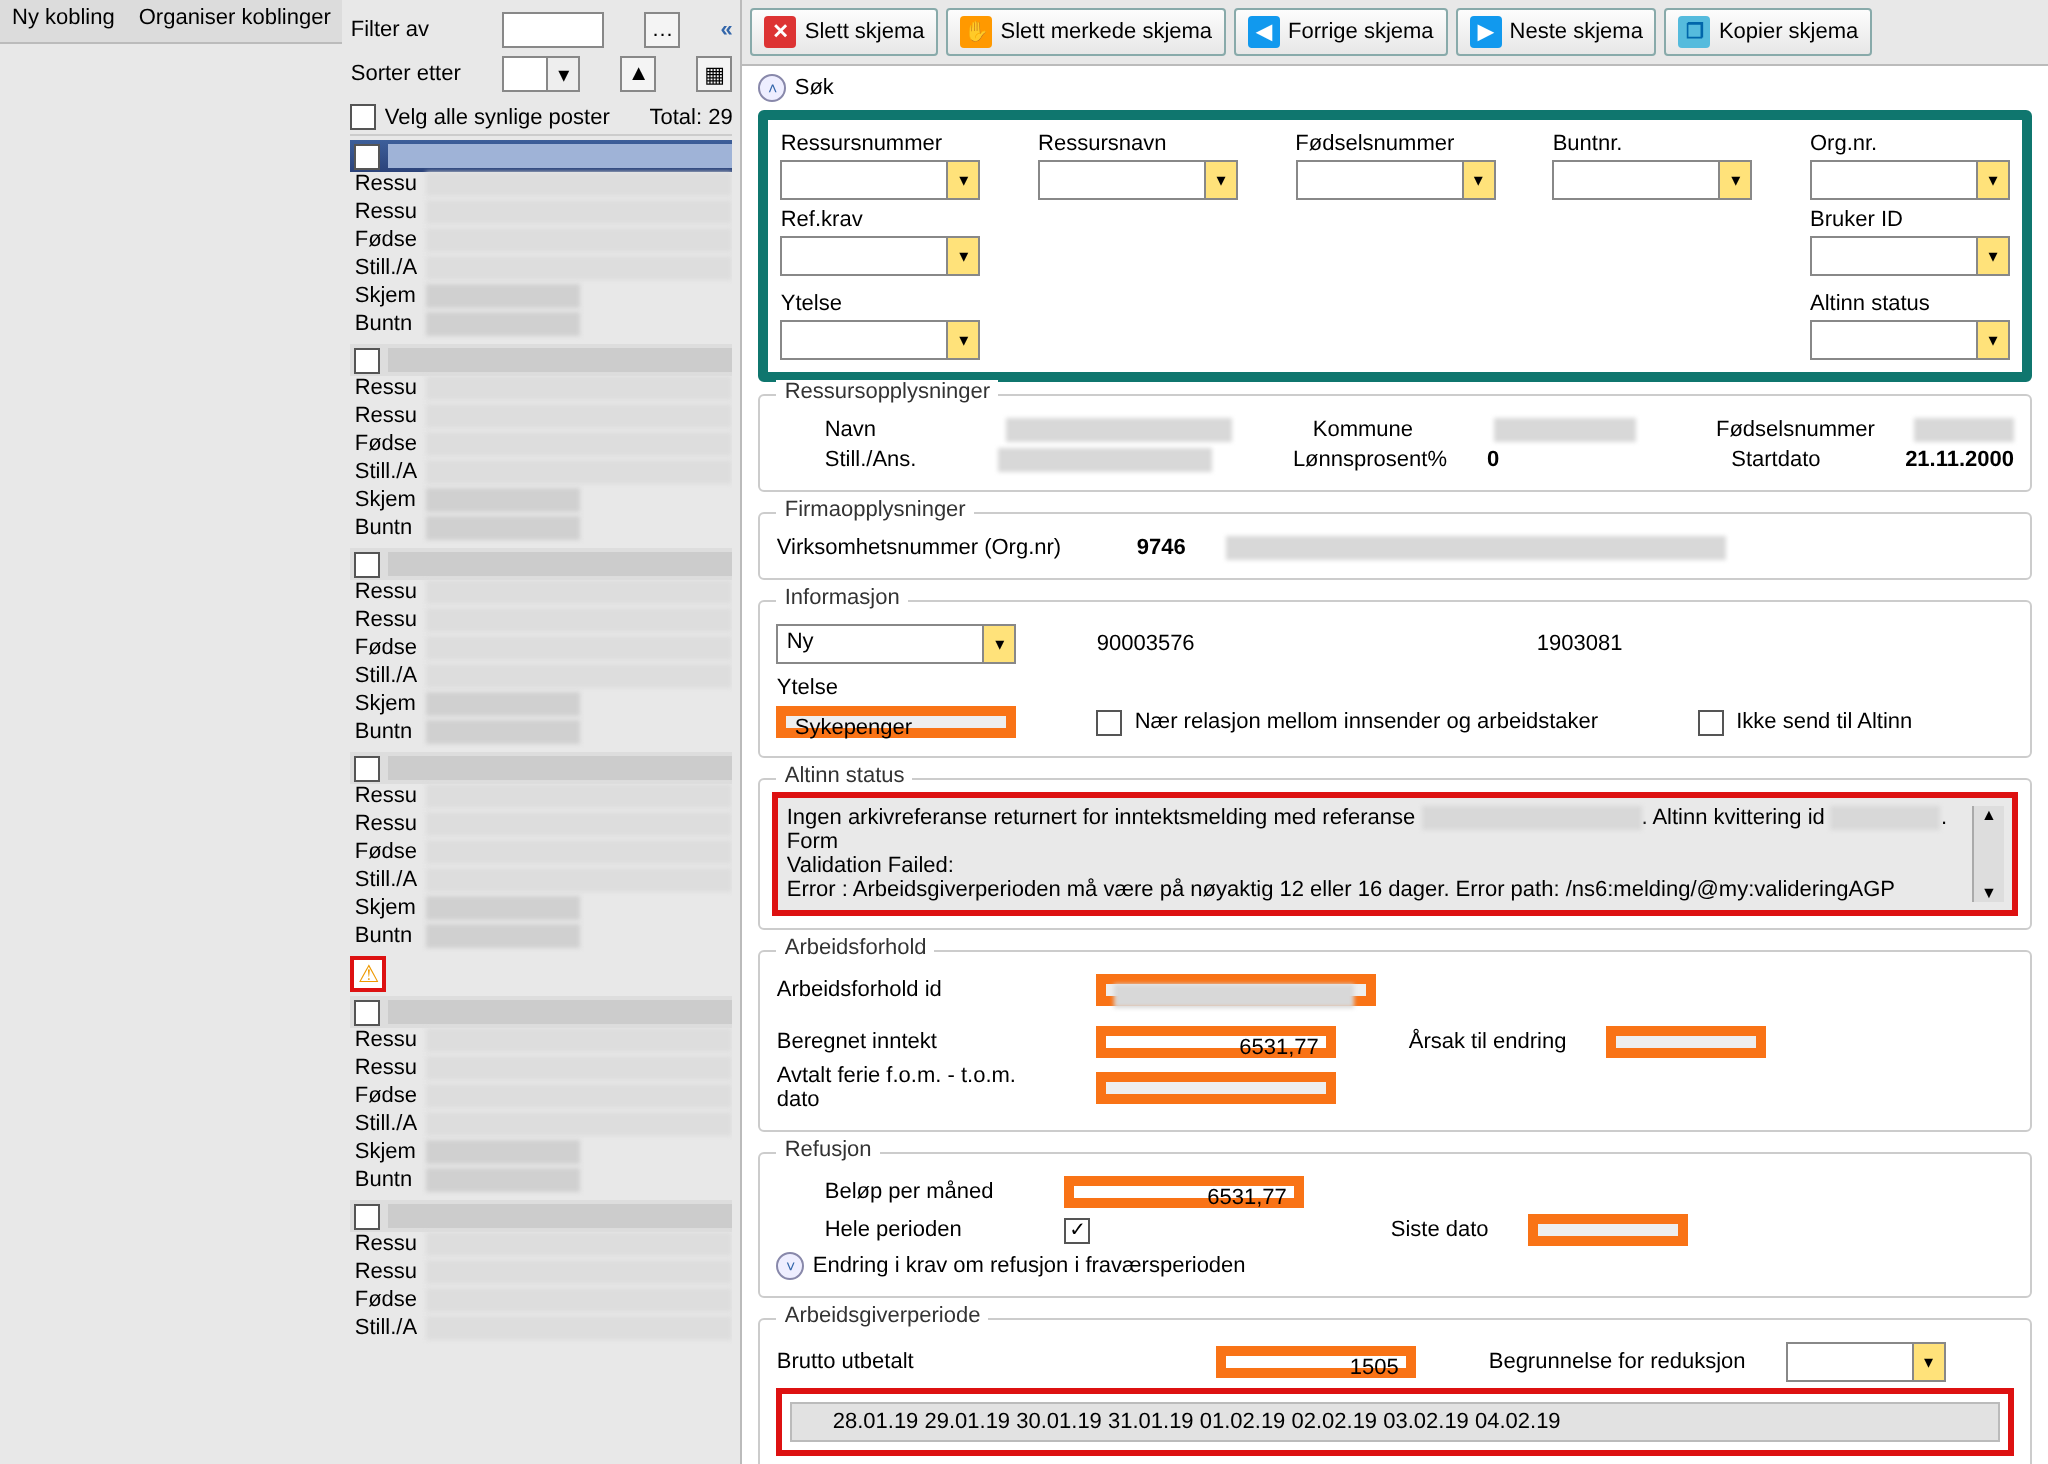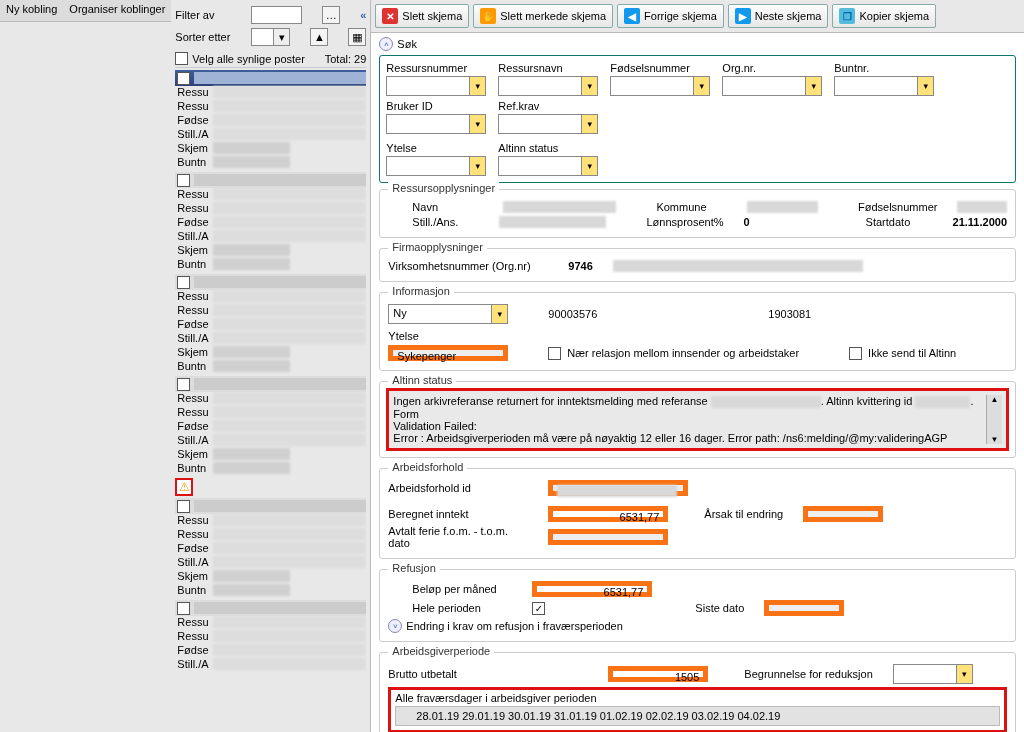--- a/index.html
+++ b/index.html
@@ -283,21 +283,21 @@
         <div class="tb-btn">
             <span class="tb-icon" style="background:#5bd;color:#06a;">❐</span>
             <span>Kopier skjema</span>
           </div>
       </div>
 
       <div class="sok-row expander">
           <span class="exp-icon">˄</span>
           <span>Søk</span>
         </div>
-      <div class="search-grid" style="border:1px solid #0f766e; border-radius:3px; padding:6px;">
+      <div class="search-grid" style="border:5px solid #0f766e; border-radius:3px; padding:6px;justify-content:space-between;">
         <div class="search-col">
             <label>Ressursnummer</label>
             <div class="combo">
               <div style="flex:1"></div>
               <div class="arrow"></div>
             </div>
           </div>
         <div class="search-col">
             <label>Ressursnavn</label>
             <div class="combo">
@@ -306,42 +306,42 @@
             </div>
           </div>
         <div class="search-col">
             <label>Fødselsnummer</label>
             <div class="combo">
               <div style="flex:1"></div>
               <div class="arrow"></div>
             </div>
           </div>
         <div class="search-col">
+            <label>Buntnr.</label>
+            <div class="combo">
+              <div style="flex:1"></div>
+              <div class="arrow"></div>
+            </div>
+          </div>
+        <div class="search-col">
             <label>Org.nr.</label>
             <div class="combo">
               <div style="flex:1"></div>
               <div class="arrow"></div>
             </div>
           </div>
         <div class="search-col">
-            <label>Buntnr.</label>
+            <label>Ref.krav</label>
             <div class="combo">
               <div style="flex:1"></div>
               <div class="arrow"></div>
             </div>
           </div>
         <div class="search-col">
             <label>Bruker ID</label>
-            <div class="combo">
-              <div style="flex:1"></div>
-              <div class="arrow"></div>
-            </div>
-          </div>
-        <div class="search-col">
-            <label>Ref.krav</label>
             <div class="combo">
               <div style="flex:1"></div>
               <div class="arrow"></div>
             </div>
           </div>
         <div style="flex-basis:100%;height:0;"></div>
         <div class="search-col">
             <label>Ytelse</label>
             <div class="combo">
               <div style="flex:1"></div>
@@ -478,21 +478,20 @@
           <div class="input ra" style="width:100px;">
               <span>1505</span>
             </div>
           <span style="margin-left:16px;">Begrunnelse for reduksjon</span>
           <div class="combo" style="width:80px;">
               <div style="flex:1"></div>
               <div class="arrow"></div>
             </div>
         </div>
         <div class="period-box">
-          <div class="period-hdr">Alle fraværsdager i arbeidsgiver perioden</div>
           <div class="period-line">28.01.19  29.01.19  30.01.19  31.01.19  01.02.19  02.02.19  03.02.19  04.02.19</div>
 
         </div>
       </div>
 
     </div>
   </div>
 </div>
 
 </body></html>

